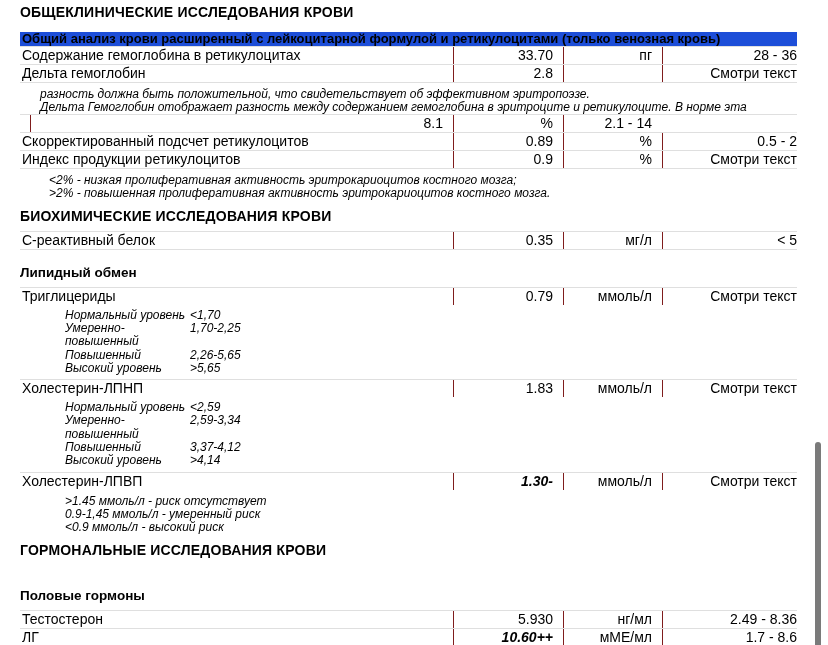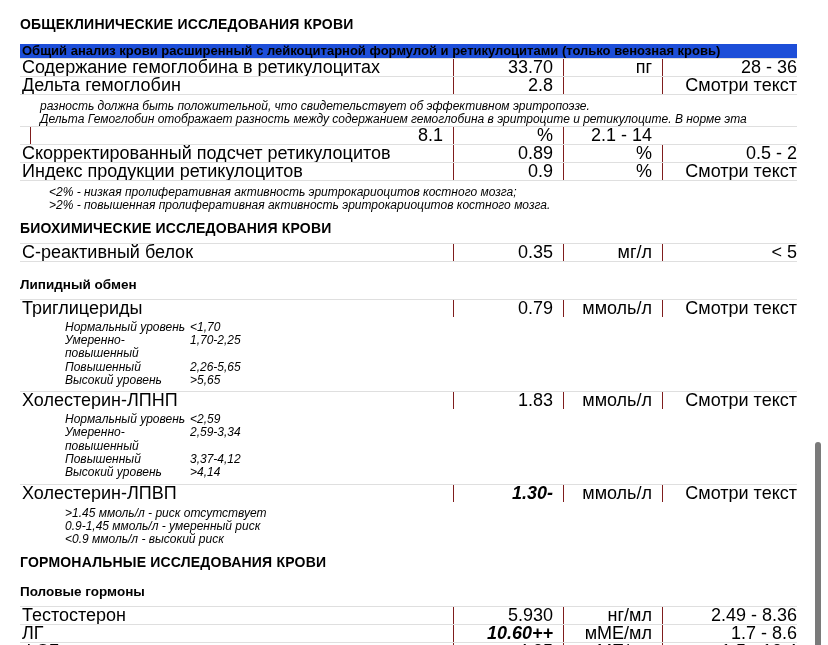--- a/index.html
+++ b/index.html
@@ -4,40 +4,40 @@
 <style>
   html,body{margin:0;padding:0;}
   body{
     width:828px;height:645px;position:relative;overflow:hidden;
     background:#ffffff;color:#000;
     font-family:"Liberation Sans","DejaVu Sans",sans-serif;
   }
   #doc{position:absolute;left:20px;top:5px;width:777px;}
 
   .h1{font-size:14px;font-weight:bold;line-height:14px;margin:8px 0 0 0;letter-spacing:.2px;}
-  #doc > .h1:first-child{margin-top:12px;}
+  #doc > .h1:first-child{margin-top:0;}
 
   .banner{
     background:#1d4ed8;font-weight:bold;font-size:13px;line-height:13.5px;
     padding:0 2px;margin-top:13px;
   }
   .h1 + .banner{margin-top:13px;}
 
   .h2{font-size:13.5px;font-weight:bold;line-height:14px;margin:0;}
   .tbl + .h2{margin-top:16px;}
-  .h1 + .h2{margin-top:16px;}
+  .h1 + .h2{margin-top:32px;}
 
   .tbl{margin:0;}
   .h1 + .tbl{margin-top:8px;}
   .h2 + .tbl{margin-top:7px;}
   .pairs + .tbl{margin-top:4px;}
 
   .row{
     display:grid;grid-template-columns:423px 110px 99px 145px;
-    height:17px;line-height:17px;font-size:18px;
+    height:17px;line-height:17px;font-size:14px;
     border-top:1px solid #dfdfdf;
   }
   .tbl.bb .row:last-child{border-bottom:1px solid #dfdfdf;}
   .row .c{overflow:hidden;white-space:nowrap;}
   .row .name{padding-left:2px;text-align:left;}
   .row .val,.row .unit,.row .ref{text-align:right;border-left:1px solid #7f1d1d;margin-left:10px;}
   .row .val.em{font-weight:bold;font-style:italic;}
 
   .note{font-style:italic;font-size:12px;line-height:13.3px;}
   .tbl + .note{margin-top:5px;}

